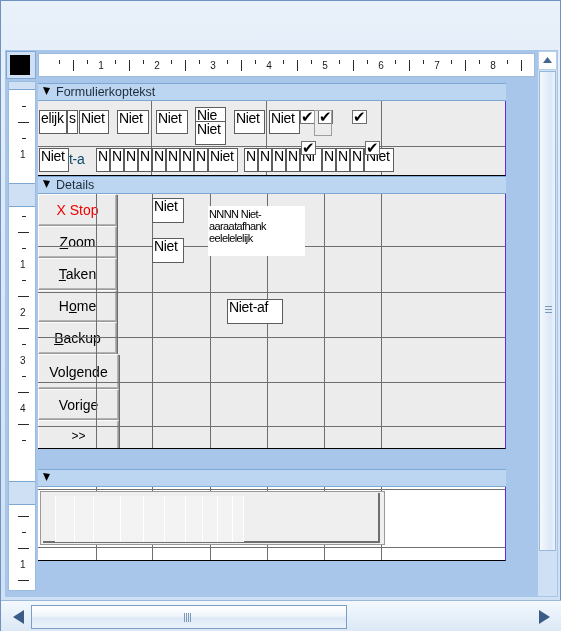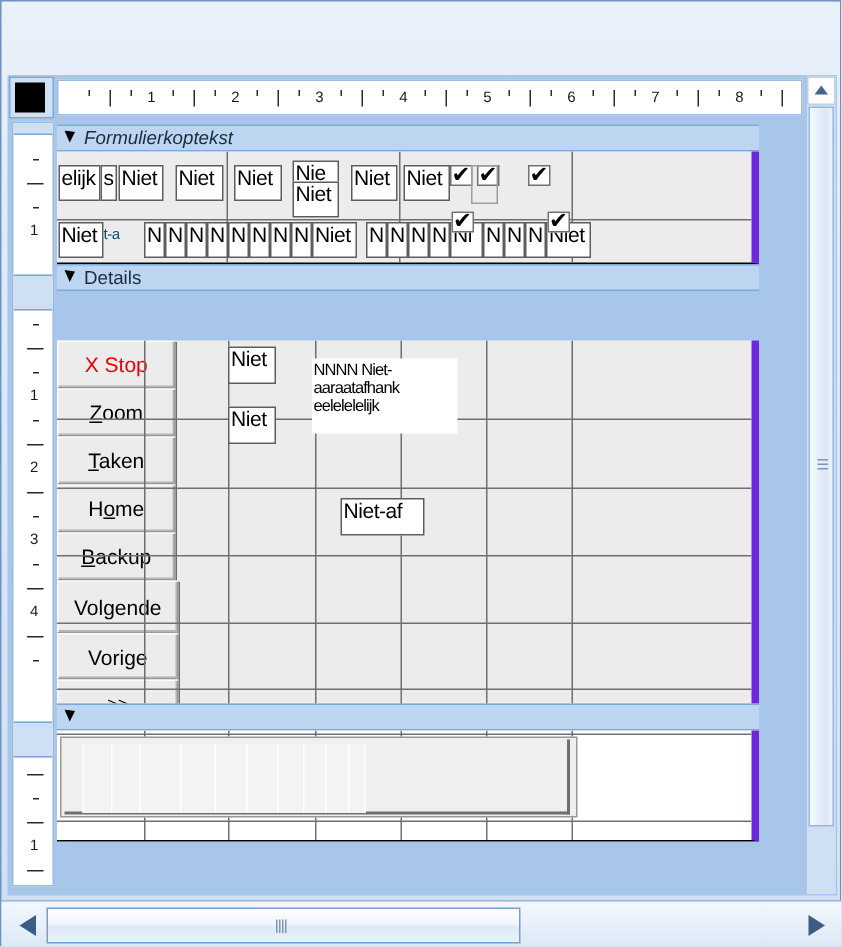--- a/index.html
+++ b/index.html
@@ -208,21 +208,21 @@
     position: absolute;
     left: 4px; top: 3px;
     width: 9px; height: 9px;
   }
 
   .canvas {
     position: absolute;
     left: 0;
     width: 468px;
     background: #ececec;
-    border-right: 5px solid #6d28d9;
+    border-right: 1px solid #6d28d9;
     border-bottom: 1px solid #000;
     box-sizing: border-box;
     overflow: hidden;
   }
   .grid-v, .grid-h {
     position: absolute;
     background: #6f6f6f;
   }
   .grid-v { width: 1px; top: 0; bottom: 0; }
   .grid-h { height: 1px; left: 0; right: 0; }
@@ -241,21 +241,21 @@
     color: #000;
     font-size: 14px;
     line-height: 1.05;
     padding-left: 1px;
     letter-spacing: -0.3px;
   }
   .label-plain {
     background: transparent;
     border: 0;
     color: #0c4a6e;
-    font-size: 10px;
+    font-size: 14px;
     letter-spacing: -0.3px;
   }
   .label-white {
     background: #ffffff;
     border: 0;
     color: #000;
     font-size: 11px;
     line-height: 12px;
     letter-spacing: -0.6px;
     white-space: normal;
@@ -451,21 +451,21 @@
           <div class="tick tminor" style="top: 358px;"></div>
           <div class="tick tmajor" style="top: 434px;"></div>
           <div class="tick tminor" style="top: 450px;"></div>
           <div class="tick tmajor" style="top: 466px;"></div>
           <div class="tnum" style="top: 482px;">1</div>
           <div class="tick tmajor" style="top: 498px;"></div>
         </div>
 
       <div class="surface">
 
-        <div class="section-bar" style="top:2px;font-style:italic;">
+        <div class="section-bar" style="top:2px;">
           <svg class="sect-arrow" viewBox="0 0 9 9">
             <path d="M1 0 L8 1 L4.5 8 Z" fill="#000"></path>
           </svg>
           <span>Formulierkoptekst</span>
         </div>
 
         <div class="canvas" style="top:20px;height:75px;">
 
           <div class="grid-v" style="left:113px;"></div>
           <div class="grid-v" style="left:228px;"></div>
@@ -525,21 +525,21 @@
             </div>
         </div>
 
         <div class="section-bar" style="top:95px;">
           <svg class="sect-arrow" viewBox="0 0 9 9">
             <path d="M1 0 L8 1 L4.5 8 Z" fill="#000"></path>
           </svg>
           <span>Details</span>
         </div>
 
-        <div class="canvas" style="top:113px;height:255px;margin-top:33px;">
+        <div class="canvas" style="top:113px;height:255px;">
 
           <div class="grid-v" style="left:58px;"></div>
           <div class="grid-v" style="left:114px;"></div>
           <div class="grid-v" style="left:172px;"></div>
           <div class="grid-v" style="left:229px;"></div>
           <div class="grid-v" style="left:286px;"></div>
           <div class="grid-v" style="left:343px;"></div>
           <div class="grid-h" style="top:52px;"></div>
           <div class="grid-h" style="top:98px;"></div>
           <div class="grid-h" style="top:143px;"></div>

